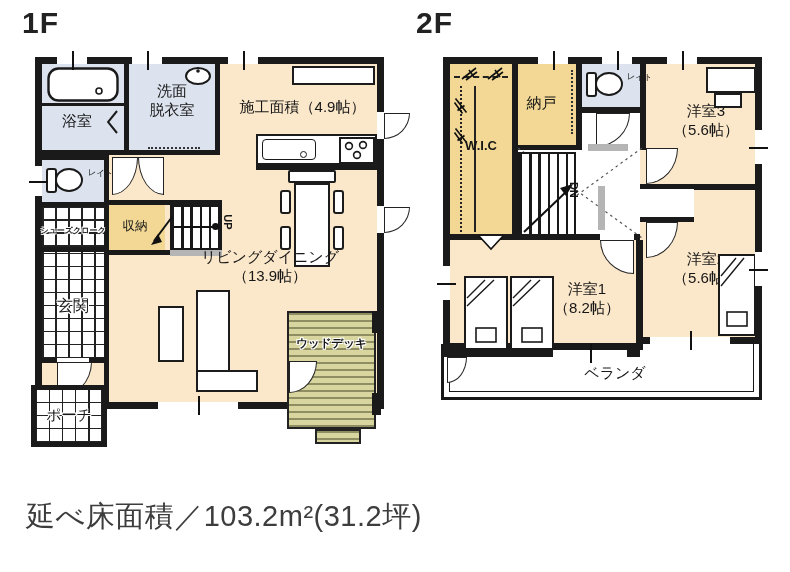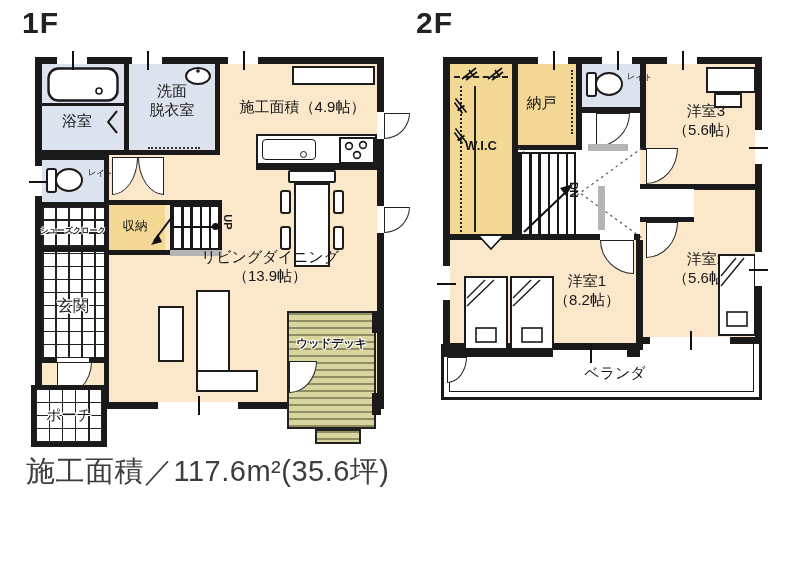--- a/index.html
+++ b/index.html
@@ -237,21 +237,21 @@
     <div class="arc r-bl" style="left:600px;top:240px;width:34px;height:34px;"></div>
     <div class="w" style="left:636px;top:240px;width:7px;height:110px;"></div>
     <svg class="abs" style="left:478px;top:235px;" width="26" height="16" viewBox="0 0 26 16">
       <path d="M1 1 L13 14 L25 1" fill="#fff" stroke="#111" stroke-width="1.6"></path>
     </svg>
 
     <div class="lbl" style="left:650px;top:102px;width:112px;font-size:15px;">洋室3
 （5.6帖）</div>
     <div class="lbl" style="left:652px;top:250px;width:108px;font-size:15px;">洋室2
 （5.6帖）</div>
-    <div class="lbl" style="left:528px;top:272px;width:118px;font-size:15px;">洋室1
+    <div class="lbl" style="left:528px;top:280px;width:118px;font-size:15px;">洋室1
 （8.2帖）</div>
 
     <div class="furn" style="left:706px;top:67px;width:50px;height:26px;"></div>
     <div class="furn" style="left:714px;top:93px;width:28px;height:15px;"></div>
     <svg class="abs" style="left:464px;top:276px;" width="44" height="74" viewBox="0 0 44 74">
       <rect x="1" y="1" width="42" height="72" fill="#fff" stroke="#1a1a1a" stroke-width="2"></rect>
       <rect x="12" y="52" width="20" height="14" fill="#fff" stroke="#1a1a1a" stroke-width="1.6"></rect>
       <path d="M3 30 L30 4 M3 22 L21 4" stroke="#1a1a1a" stroke-width="1.4" fill="none"></path>
     </svg>
     <svg class="abs" style="left:510px;top:276px;" width="44" height="74" viewBox="0 0 44 74">
@@ -287,14 +287,14 @@
         <div class="tk"></div>
       </div>
     <div class="winv" style="left:755px;top:252px;height:34px;">
         <div class="tk"></div>
       </div>
     <div class="winv" style="left:443px;top:266px;height:34px;">
         <div class="tk"></div>
       </div>
   </div>
 
-  <div class="footer-line" style="top:452px;">施工面積／117.6m²(35.6坪)</div>
+  <div class="footer-line" style="top:497px;">延べ床面積／103.2m²(31.2坪)</div>
 </div>
 
 </body></html>

